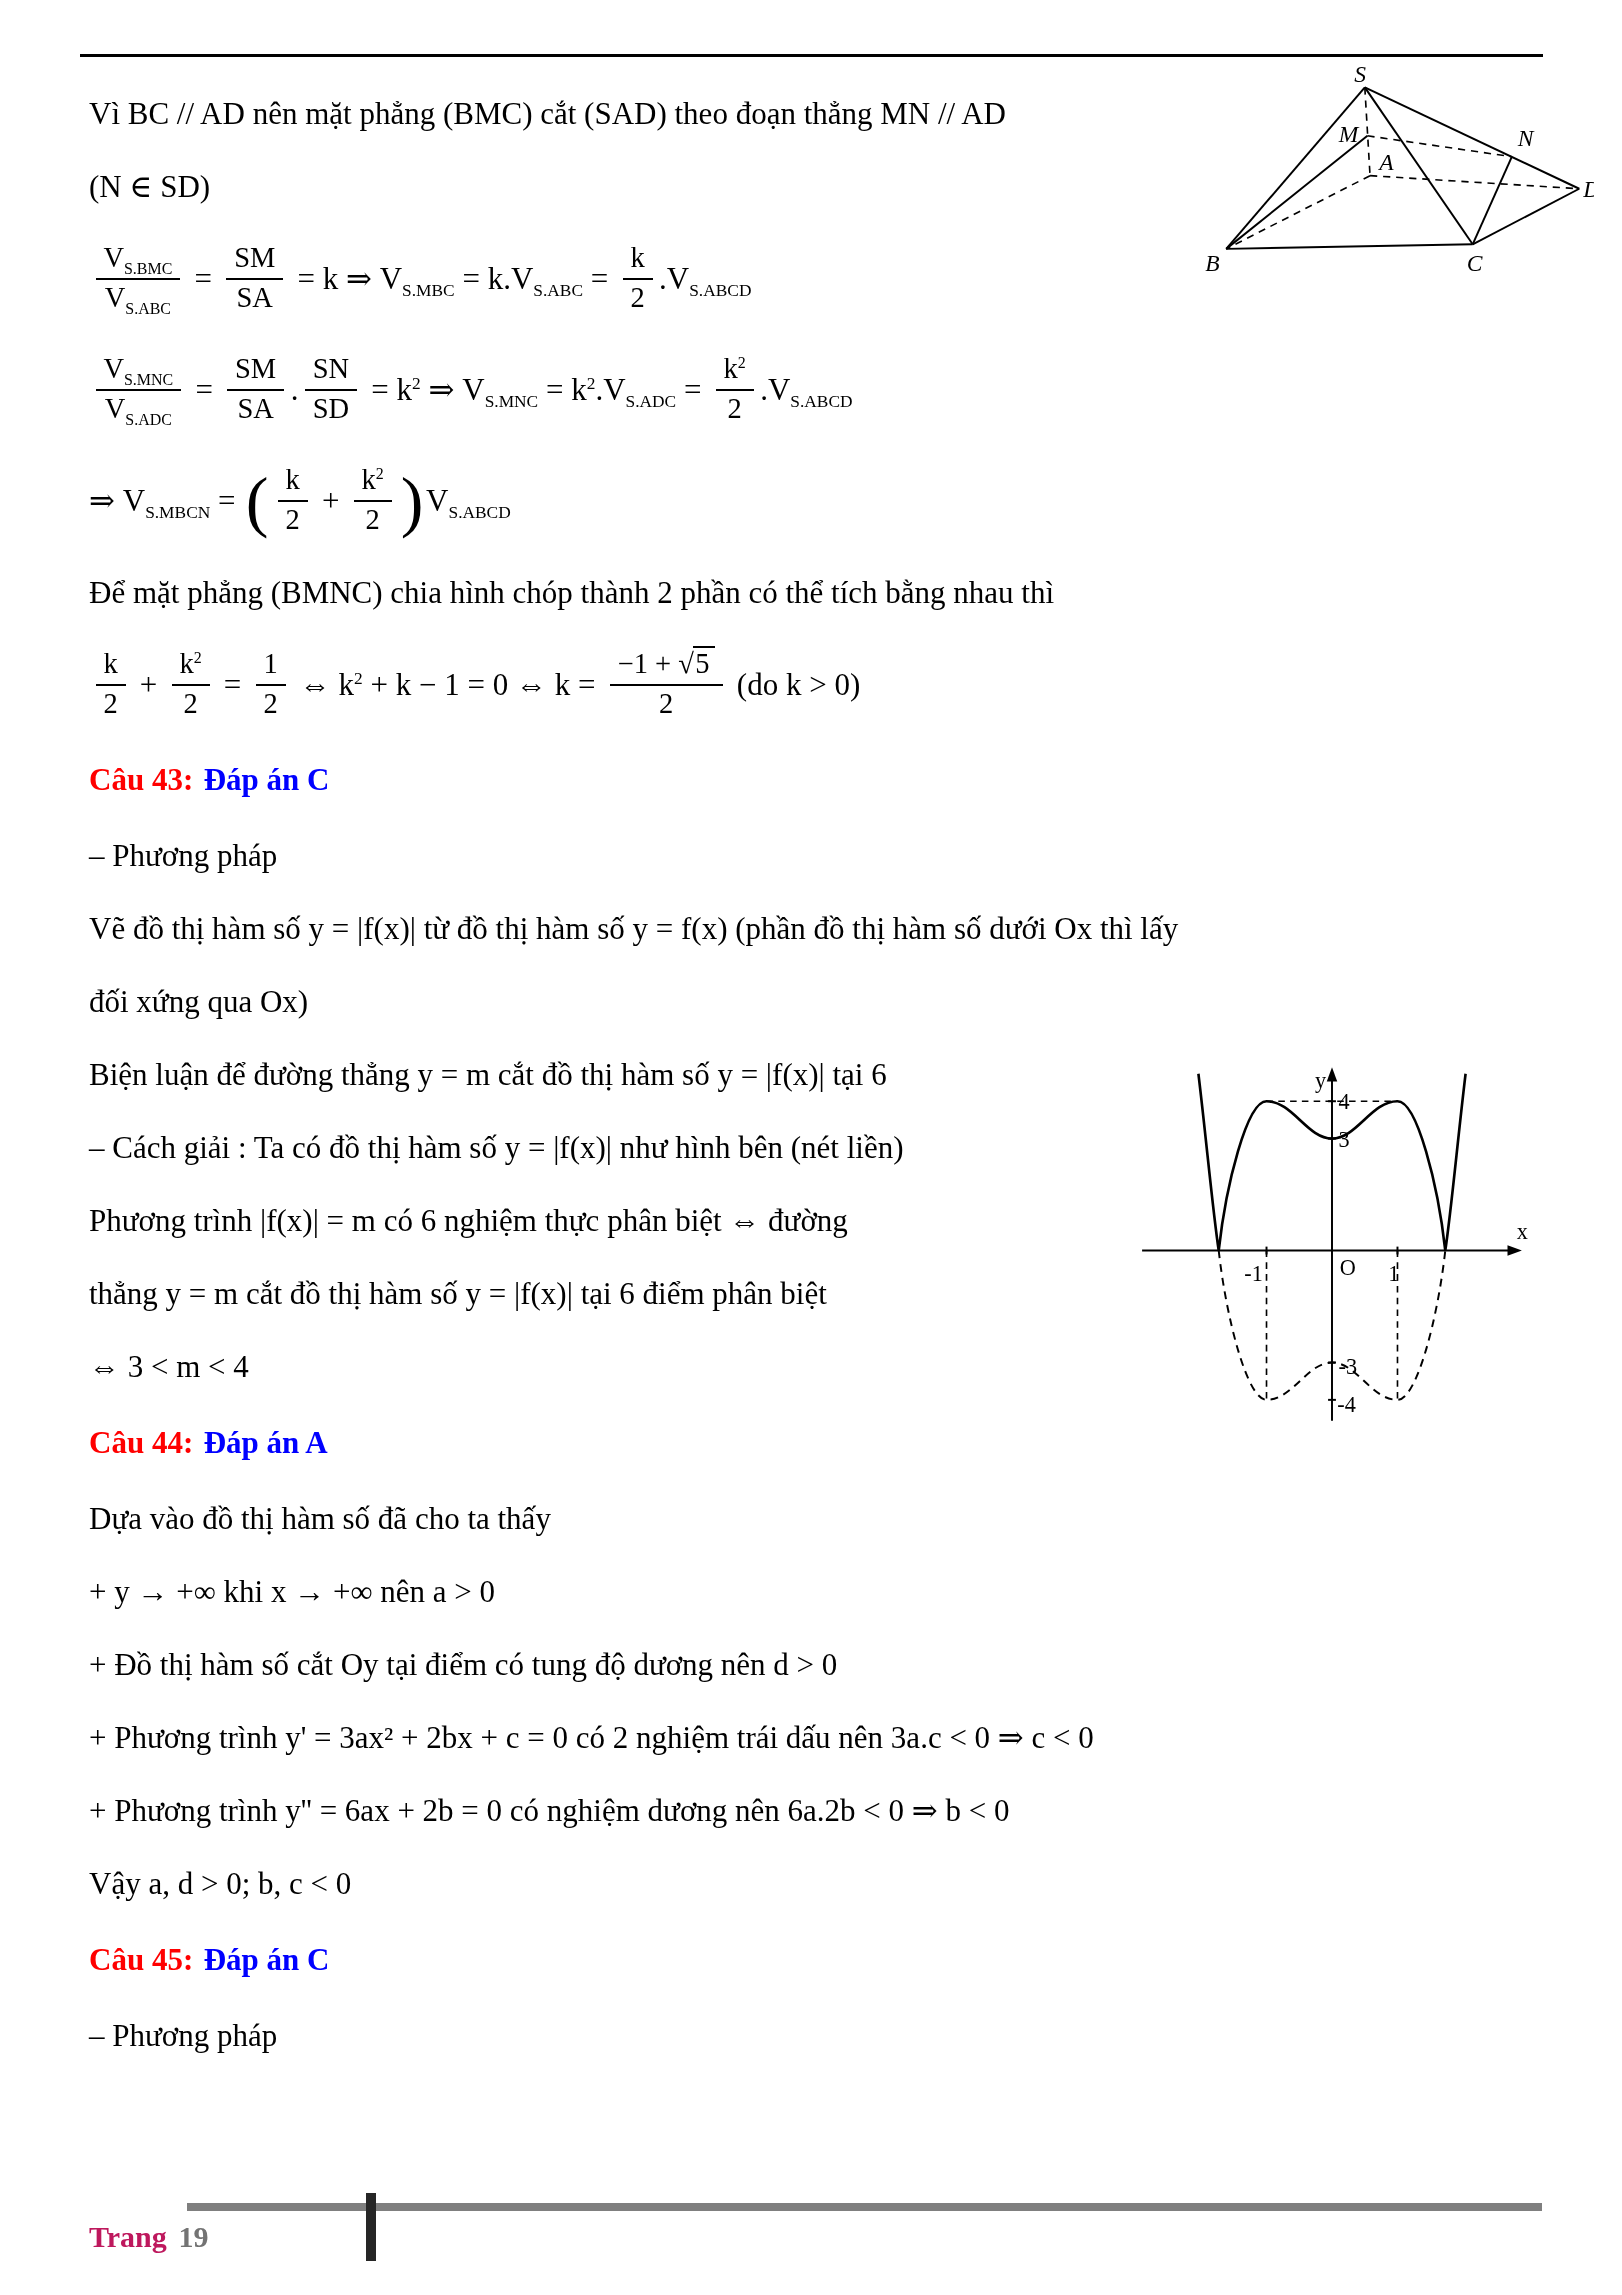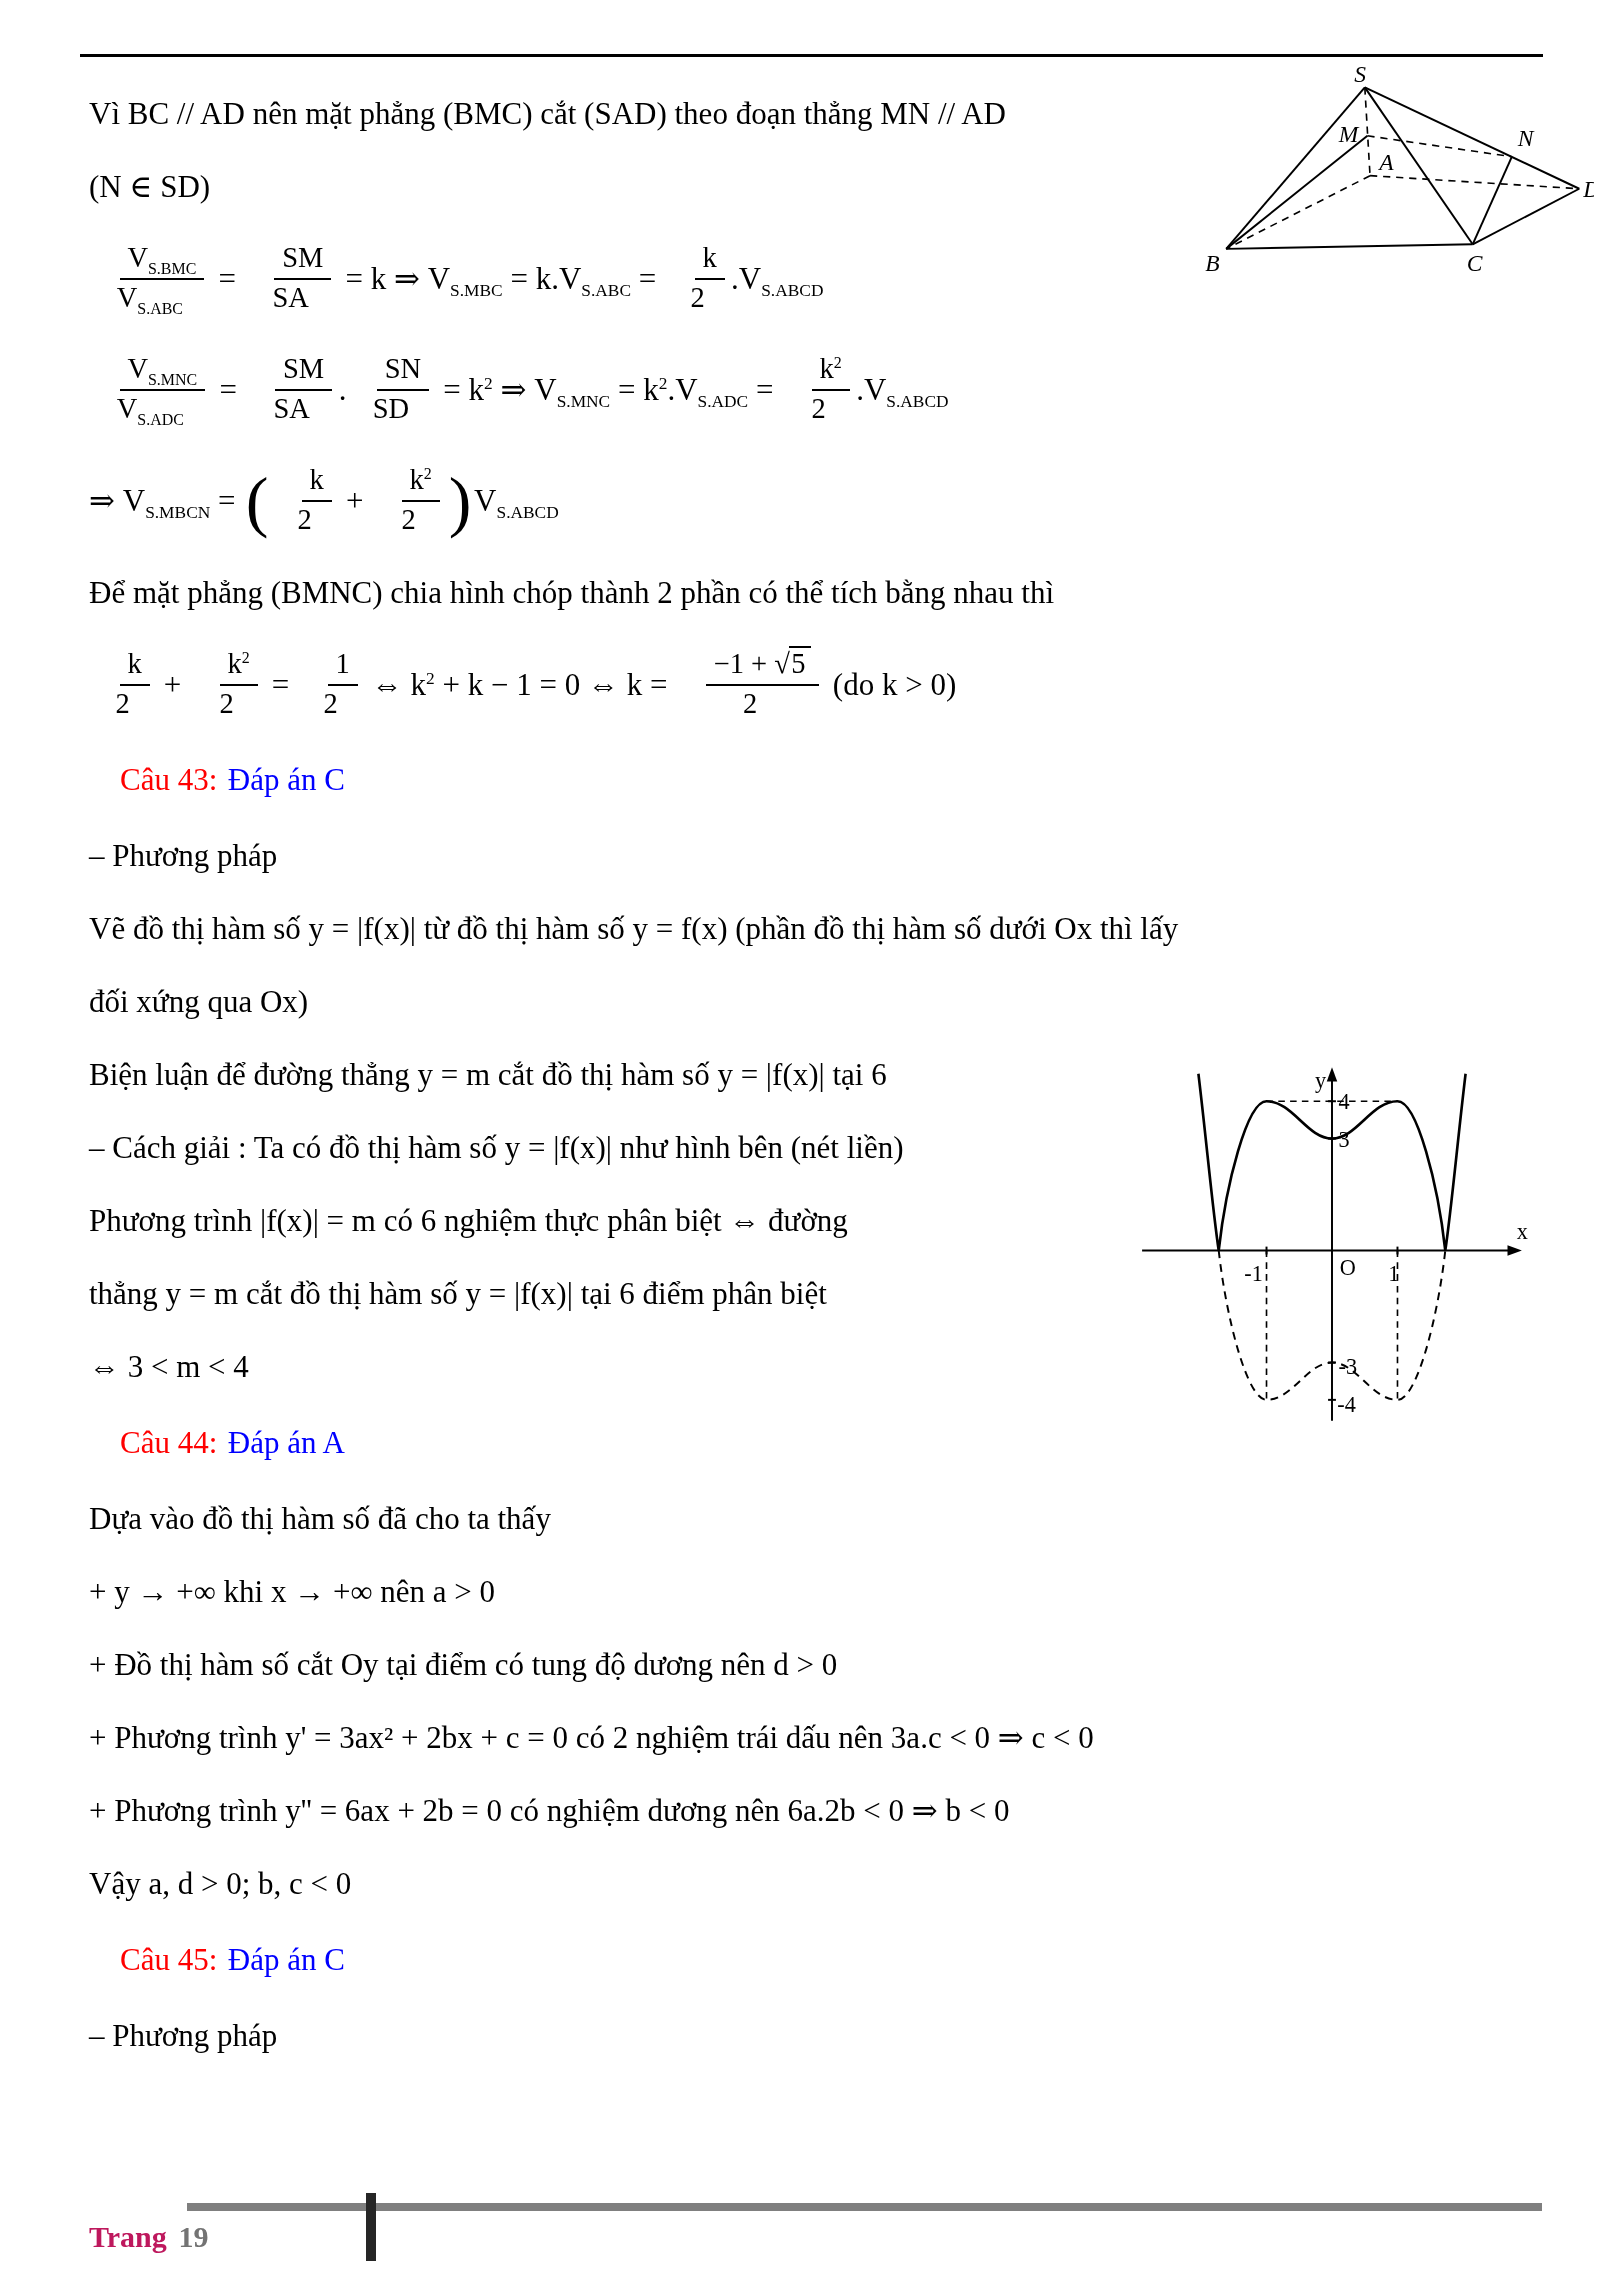--- a/index.html
+++ b/index.html
@@ -7,33 +7,33 @@
     position:relative;
     width:1623px;height:2295px;
     background:#ffffff;
     font-family:"Liberation Serif","DejaVu Serif",serif;
     font-size:31px;color:#000;
     overflow:hidden;
   }
   .top-rule{position:absolute;left:80px;top:54px;width:1463px;height:2.6px;background:#000;}
   .content{position:absolute;left:89px;top:77px;width:1459px;}
   .line{line-height:73px;white-space:nowrap;}
-  .q-head{line-height:79px;font-weight:normal;white-space:nowrap;margin-left:31px;}
+  .q-head{line-height:79px;font-weight:bold;white-space:nowrap;}
   .q-label{color:#ff0000;margin-right:10.5px;}
   .q-answer{color:#0000ff;}
   
   .formula{
     display:flex;align-items:center;
     min-height:111px;
     white-space:pre-wrap;
     line-height:1.15;
   }
   .tok-txt,.tok-var{white-space:pre;}
   .frac{display:inline-flex;flex-direction:column;align-items:center;margin:0 6.5px;font-size:0.92em;}
-  .fnum{display:block;border-bottom:2px solid #000;padding:0 7.9px 2.6px;text-align:center;white-space:pre;margin-left:24px;}
+  .fnum{display:block;border-bottom:2px solid #000;padding:0 7.9px 2.6px;text-align:center;white-space:pre;}
   .fden{display:block;padding-top:2.6px;text-align:center;white-space:pre;}
   .formula sub{font-size:0.56em;line-height:0;}
   .formula sup{font-size:0.56em;line-height:0;}
   .bigp{font-size:2.2em;line-height:0;margin:0 2.6px;}
   .sqrt-sign{margin-right:-1.3px;}
   .sqrt-body{border-top:2px solid #000;padding:0 5.2px 0 2.6px;}
   
   .fig{position:absolute;}
   .fig svg{display:block;width:100%;height:100%;}
   .fig-pyramid{left:1201px;top:58px;width:393px;height:219px;}

